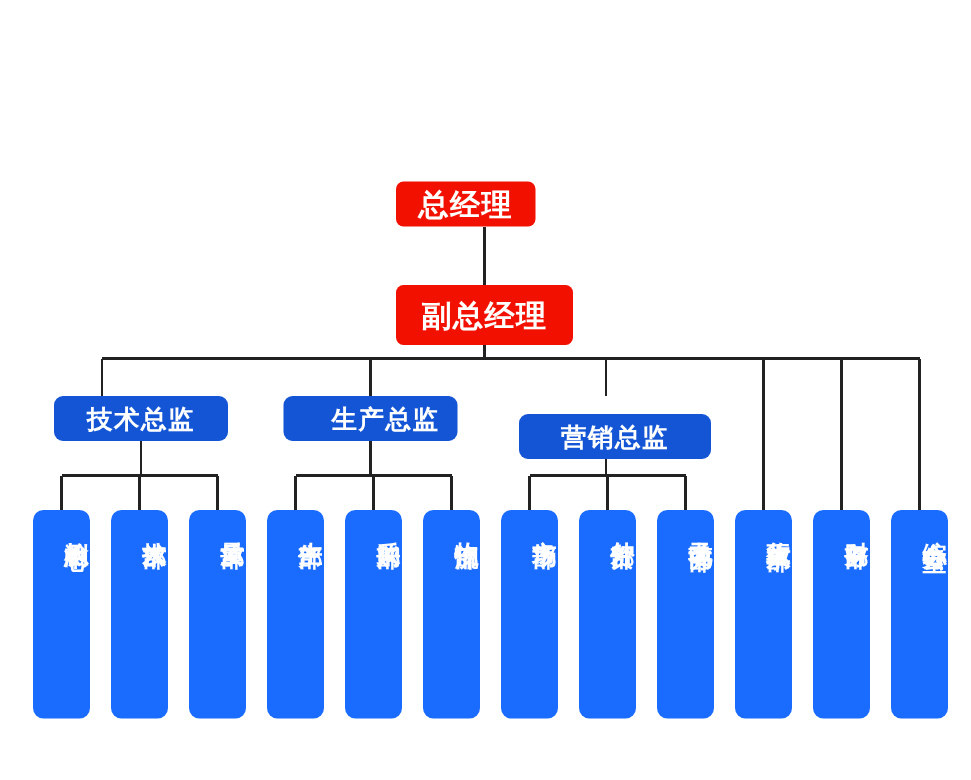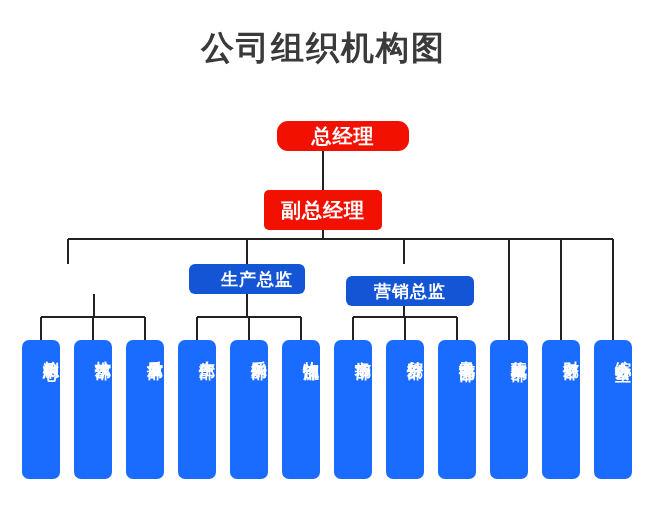--- a/index.html
+++ b/index.html
@@ -97,21 +97,20 @@
     font-size: 16px;
     line-height: 18px;
     letter-spacing: 1px;
   }
 </style>
 </head>
 <body>
 
 <div id="org-chart">
 
-  <div class="chart-title">公司组织机构图</div>
 
   <svg id="connectors" viewBox="0 0 647 520" width="647" height="520">
     <g stroke="#222222" stroke-width="1.4" fill="none" shape-rendering="crispEdges">
 
       <line x1="323" y1="151" x2="323" y2="190"></line>
 
       <line x1="323" y1="220" x2="323" y2="239"></line>
 
       <line x1="68" y1="239" x2="613" y2="239"></line>
 
@@ -136,28 +135,31 @@
       <line x1="301" y1="317" x2="301" y2="340"></line>
 
       <line x1="404" y1="294" x2="404" y2="317"></line>
       <line x1="353" y1="317" x2="457" y2="317"></line>
       <line x1="353" y1="317" x2="353" y2="340"></line>
       <line x1="405" y1="317" x2="405" y2="340"></line>
       <line x1="457" y1="317" x2="457" y2="340"></line>
     </g>
   </svg>
 
-  <div class="node exec" style="left:277px; top:121px; width:132px; height:30px;border-radius:11px;">
+  <div class="node exec" style="left:264px; top:121px; width:93px; height:30px;">
     <span>总经理</span>
   </div>
 
   <div class="node exec" style="left:264px; top:190px; width:118px; height:40px;">
     <span>副总经理</span>
   </div>
 
+  <div class="node director" style="left:36px; top:264px; width:116px; height:30px;">
+    <span>技术总监</span>
+  </div>
 
   <div class="node director" style="left:189px; top:264px; width:116px; height:30px;padding-left:20px;">
     <span>生产总监</span>
   </div>
 
   <div class="node director" style="left:346px; top:276px; width:128px; height:30px;">
     <span>营销总监</span>
   </div>
 
   <div class="node dept" style="left:22px; top:340px;">

